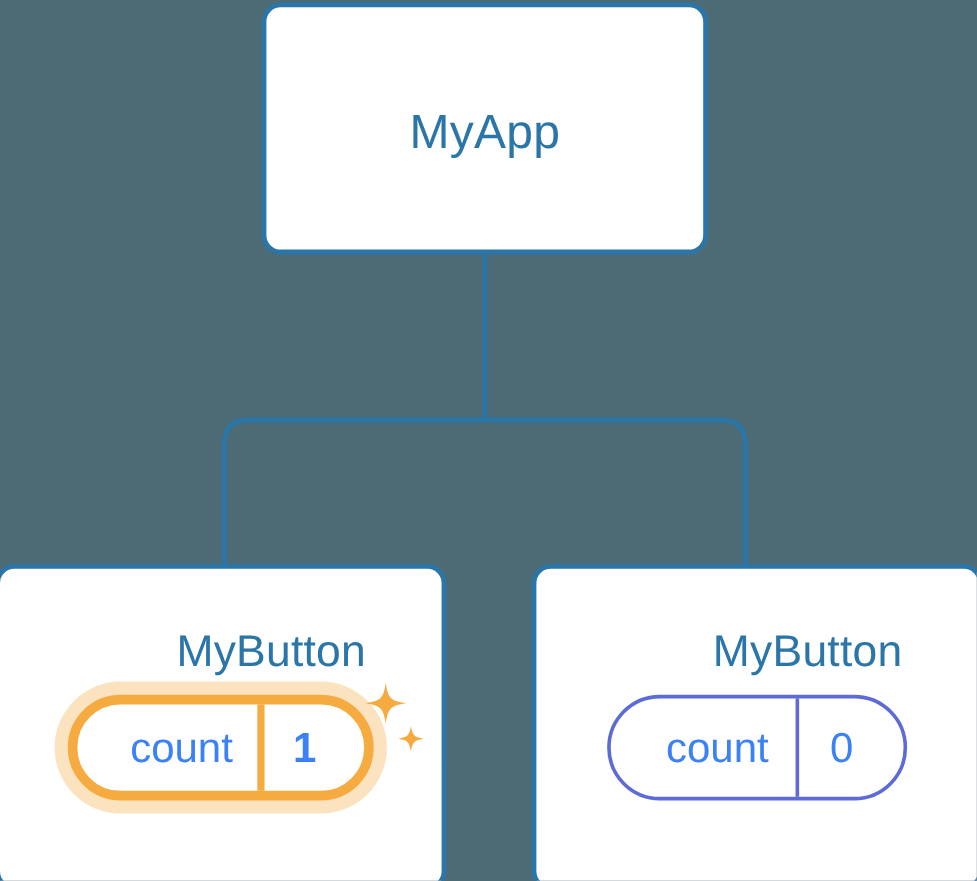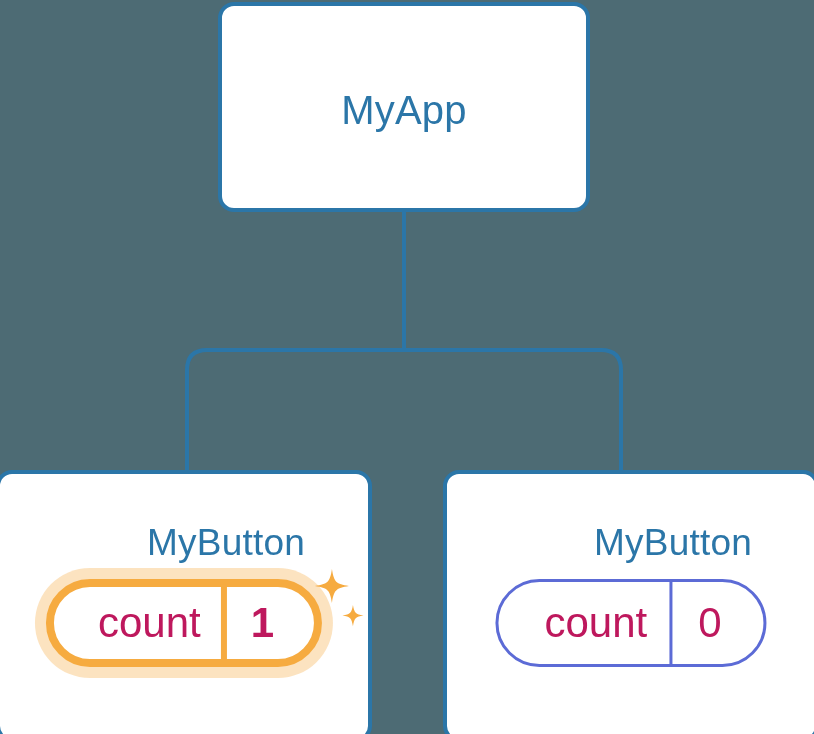--- a/index.html
+++ b/index.html
@@ -125,22 +125,22 @@
   }
   .pill.highlight .pill-val {
     padding: 0 40px 0 24px;
     border-left: 6px solid #f6ab40;
   }
 
   .pill-key, .pill-val {
     display: flex;
     align-items: center;
     justify-content: center;
-    color: #be185d;
-    font-size: 42px;
+    color: #3b82f6;
+    font-size: 35px;
     line-height: 1;
     white-space: nowrap;
     box-sizing: border-box;
   }
 
   .pill-val {
     font-weight: 400;
   }
   .pill.highlight .pill-val {
     font-weight: 700;

